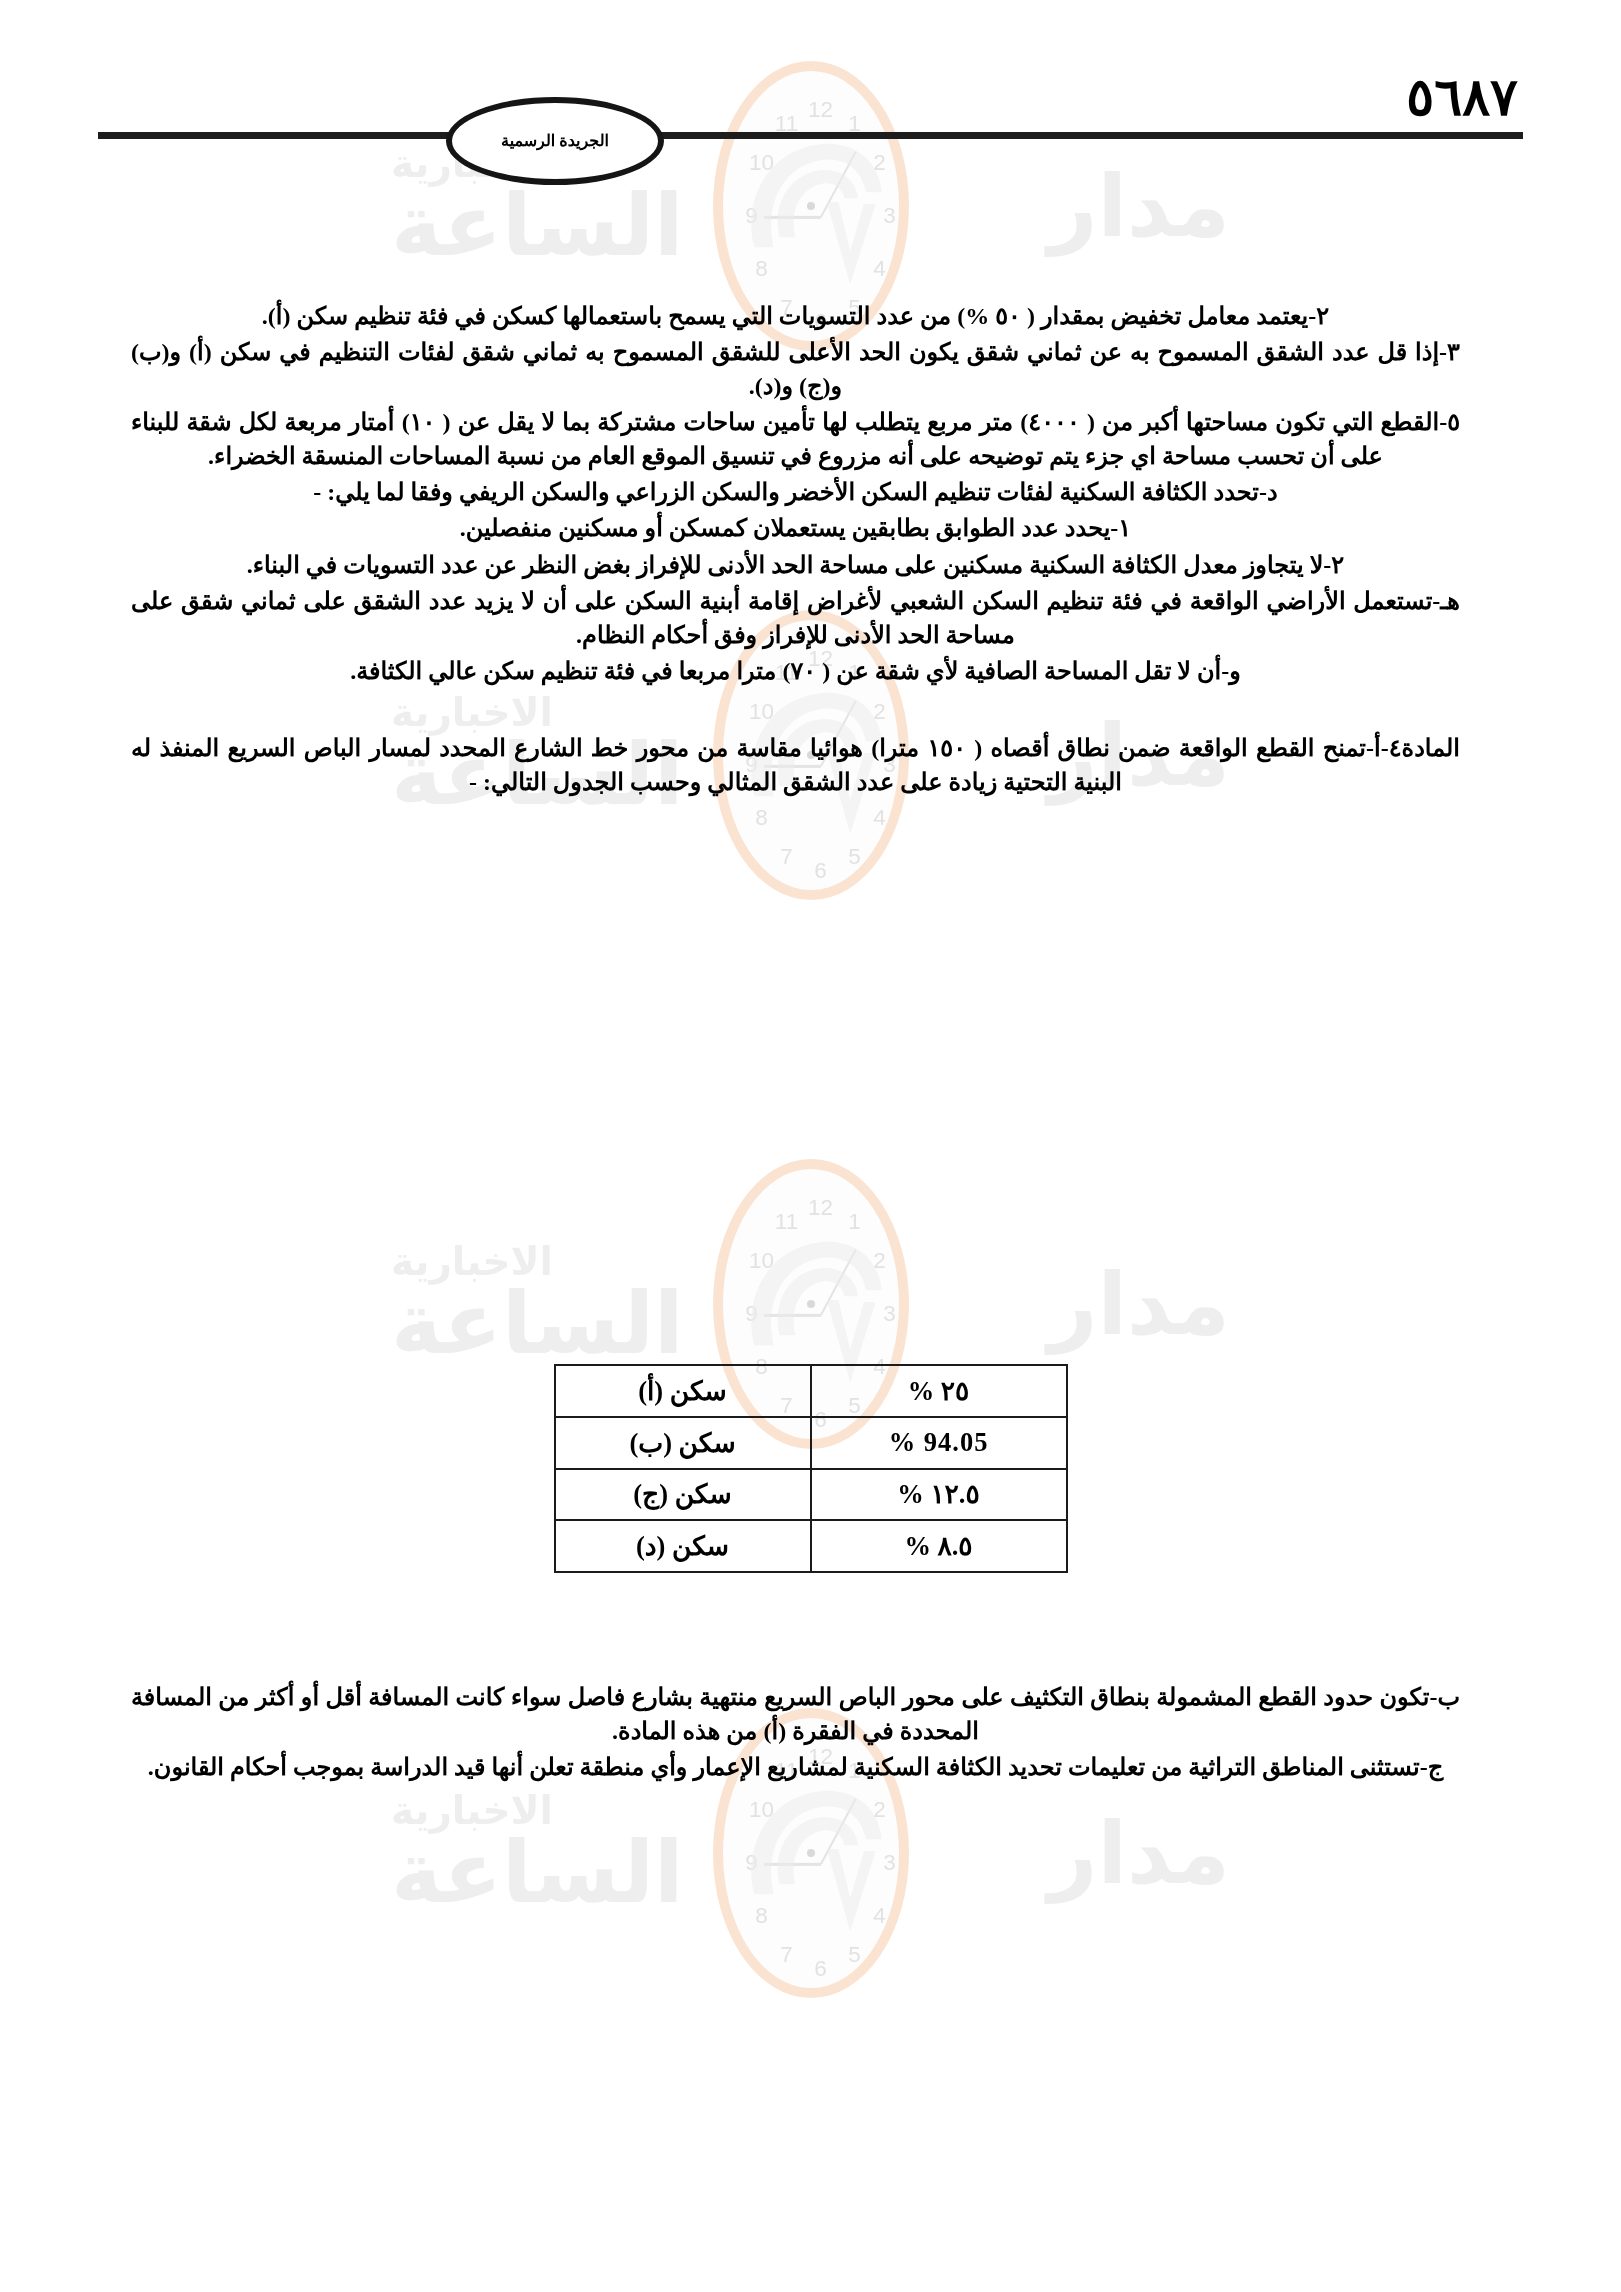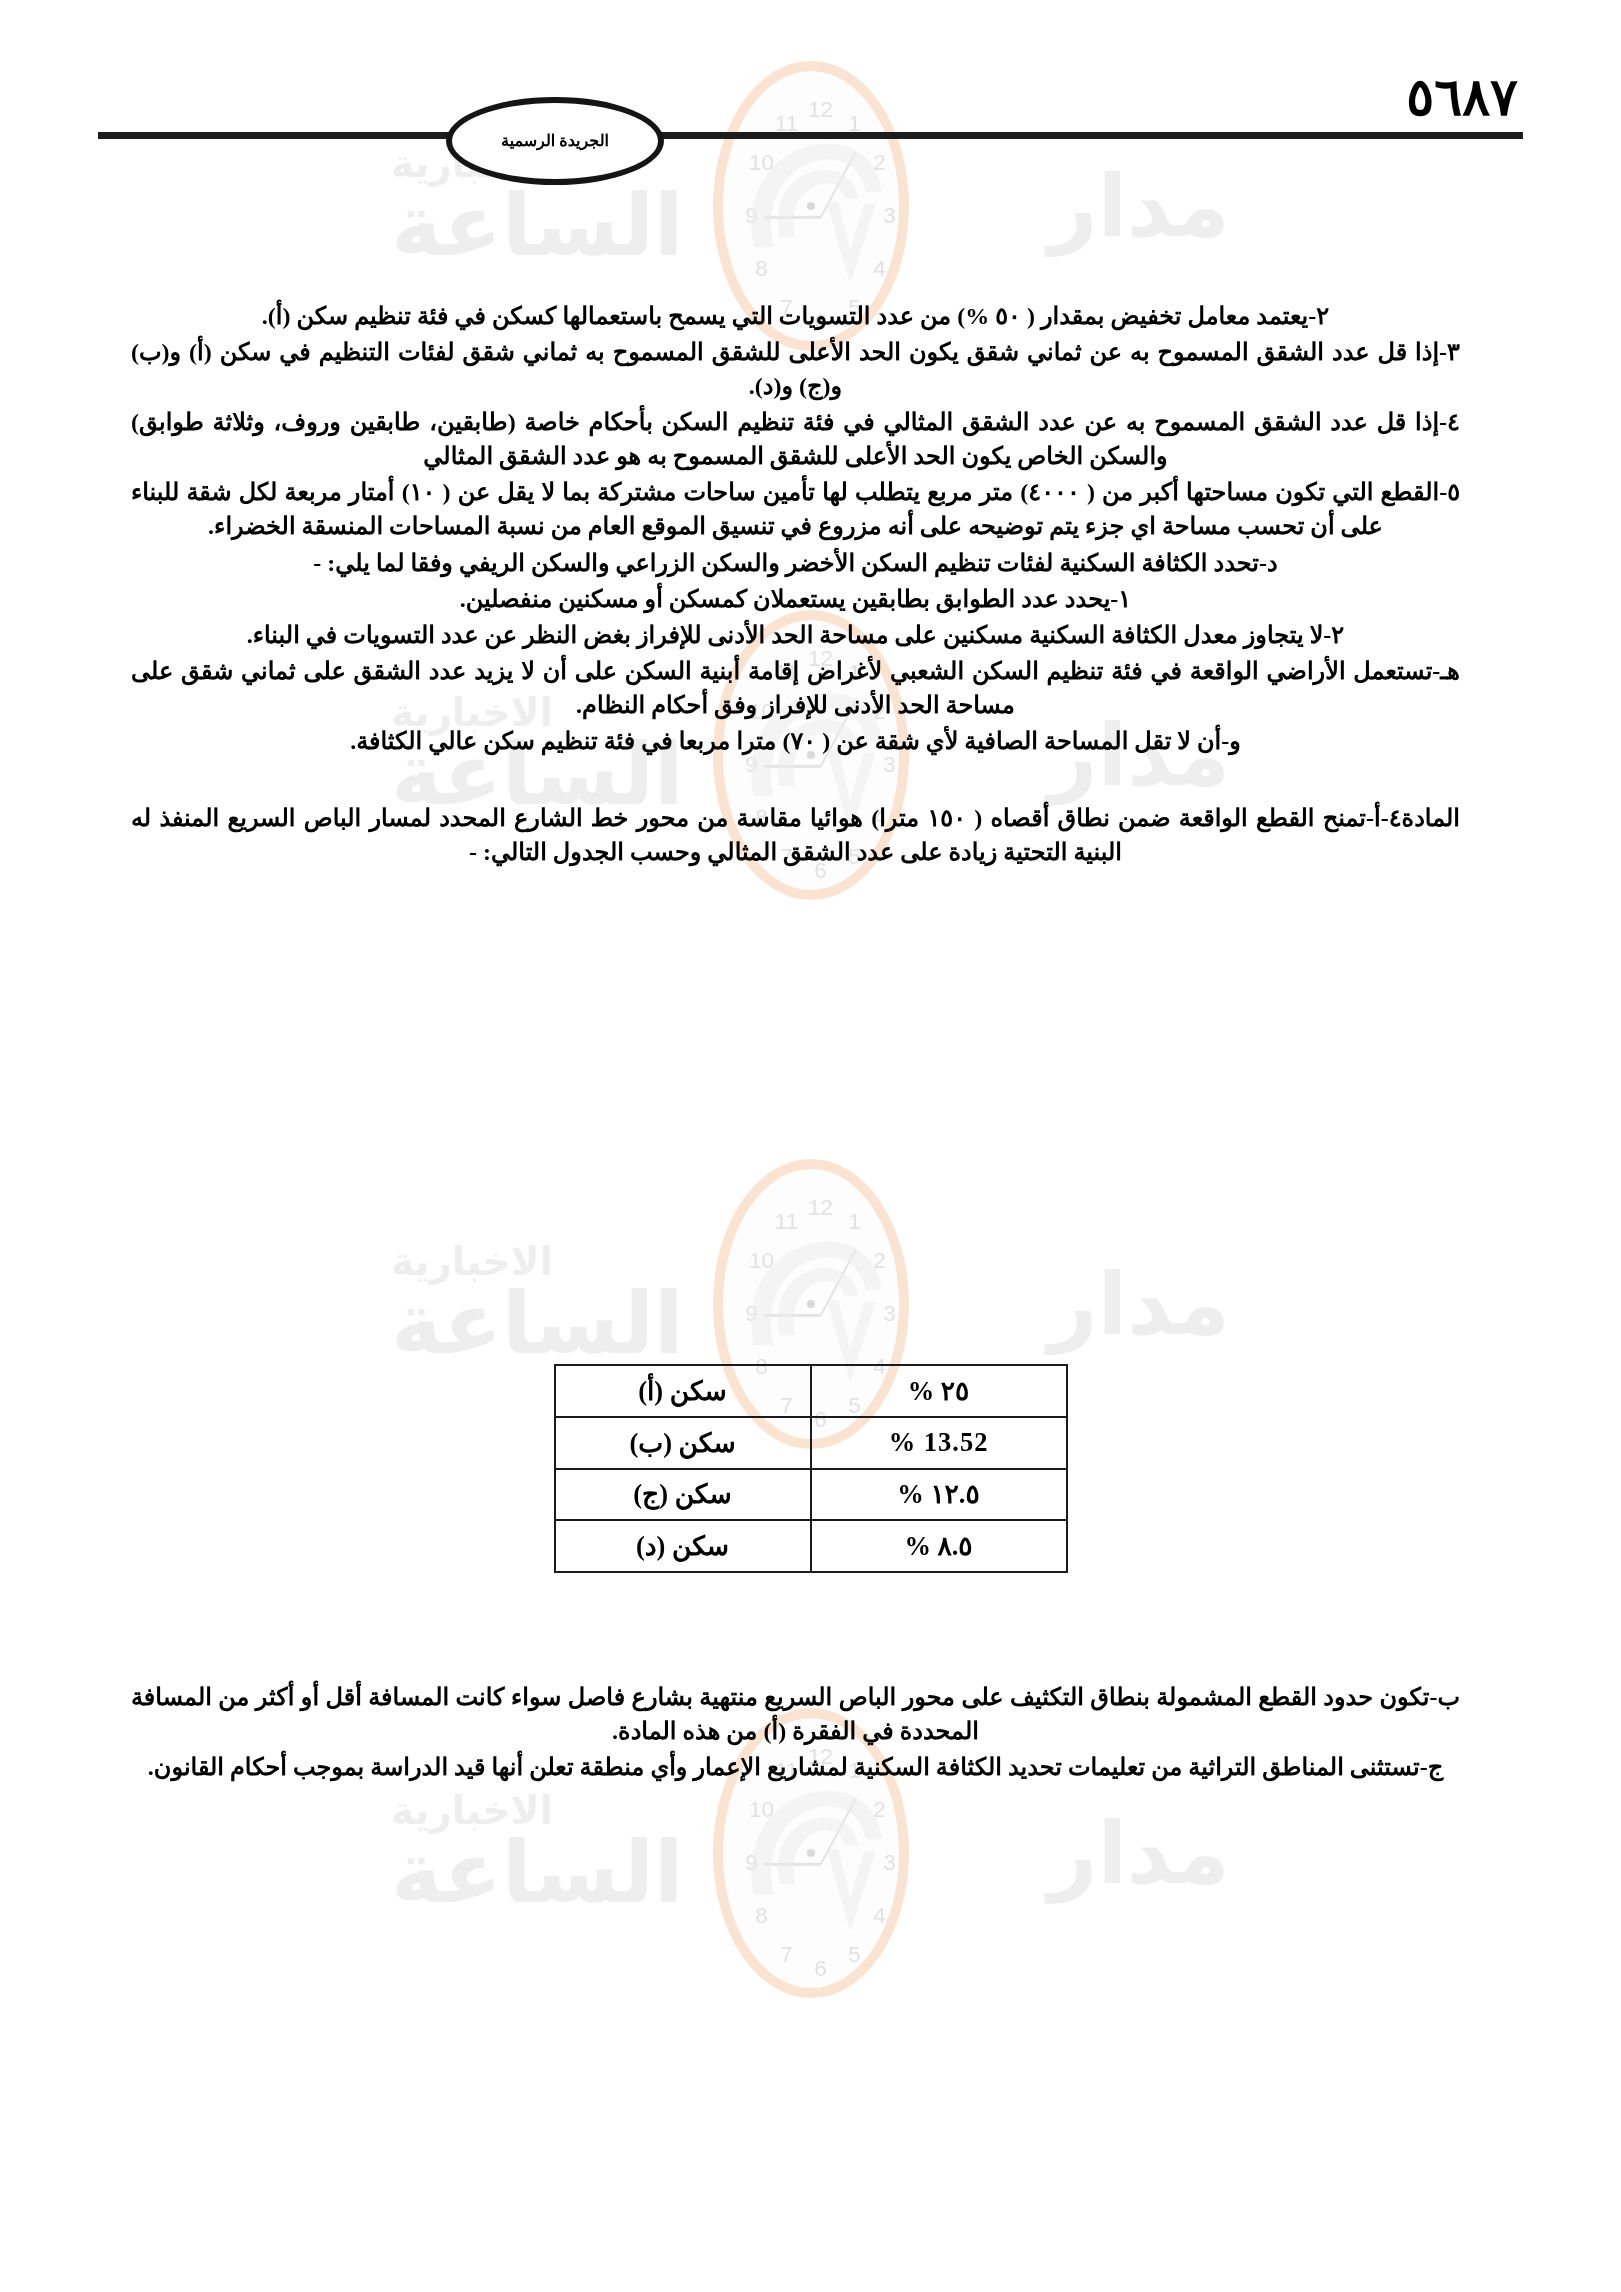--- a/index.html
+++ b/index.html
@@ -323,39 +323,38 @@
     <div class="page-number">٥٦٨٧</div>
     <div class="rule"></div>
     <div class="oval">
       <span>الجريدة الرسمية</span>
     </div>
   </div>
 
   <div class="body">
     <p class="blk">٢-يعتمد معامل تخفيض بمقدار ( ٥٠ %) من عدد التسويات التي يسمح باستعمالها كسكن في فئة تنظيم سكن (أ).</p>
     <p class="blk">٣-إذا قل عدد الشقق المسموح به عن ثماني شقق يكون الحد الأعلى للشقق المسموح به ثماني شقق لفئات التنظيم في سكن (أ) و(ب) و(ج) و(د).</p>
-    <p class="blk">٤-إذا قل عدد الشقق المسموح به عن عدد الشقق المثالي في فئة تنظيم السكن بأحكام خاصة (طابقين، طابقين وروف، وثلاثة طوابق) والسكن الخاص يكون الحد الأعلى للشقق المسموح به هو عدد الشقق المثالي</p>
     <p class="blk">٥-القطع التي تكون مساحتها أكبر من ( ٤٠٠٠) متر مربع يتطلب لها تأمين ساحات مشتركة بما لا يقل عن ( ١٠) أمتار مربعة لكل شقة للبناء على أن تحسب مساحة اي جزء يتم توضيحه على أنه مزروع في تنسيق الموقع العام من نسبة المساحات المنسقة الخضراء.</p>
     <p class="blk">د-تحدد الكثافة السكنية لفئات تنظيم السكن الأخضر والسكن الزراعي والسكن الريفي وفقا لما يلي: -</p>
     <p class="blk">١-يحدد عدد الطوابق بطابقين يستعملان كمسكن أو مسكنين منفصلين.</p>
     <p class="blk">٢-لا يتجاوز معدل الكثافة السكنية مسكنين على مساحة الحد الأدنى للإفراز بغض النظر عن عدد التسويات في البناء.</p>
     <p class="blk">هـ-تستعمل الأراضي الواقعة في فئة تنظيم السكن الشعبي لأغراض إقامة أبنية السكن على أن لا يزيد عدد الشقق على ثماني شقق على مساحة الحد الأدنى للإفراز وفق أحكام النظام.</p>
     <p class="blk">و-أن لا تقل المساحة الصافية لأي شقة عن ( ٧٠) مترا مربعا في فئة تنظيم سكن عالي الكثافة.</p>
     <p class="blk gap-top">المادة٤-أ-تمنح القطع الواقعة ضمن نطاق أقصاه ( ١٥٠ مترا) هوائيا مقاسة من محور خط الشارع المحدد لمسار الباص السريع المنفذ له البنية التحتية زيادة على عدد الشقق المثالي وحسب الجدول التالي: -</p>
   </div>
 
   <div class="tbl-wrap">
     <table class="rates">
       <tbody>
         <tr>
           <td class="num">٢٥ %</td>
           <td>سكن (أ)</td>
         </tr>
         <tr>
-          <td class="num">13.52 %</td>
+          <td class="num">94.05 %</td>
           <td>سكن (ب)</td>
         </tr>
         <tr>
           <td class="num">١٢.٥ %</td>
           <td>سكن (ج)</td>
         </tr>
         <tr>
           <td class="num">٨.٥ %</td>
           <td>سكن (د)</td>
         </tr>

